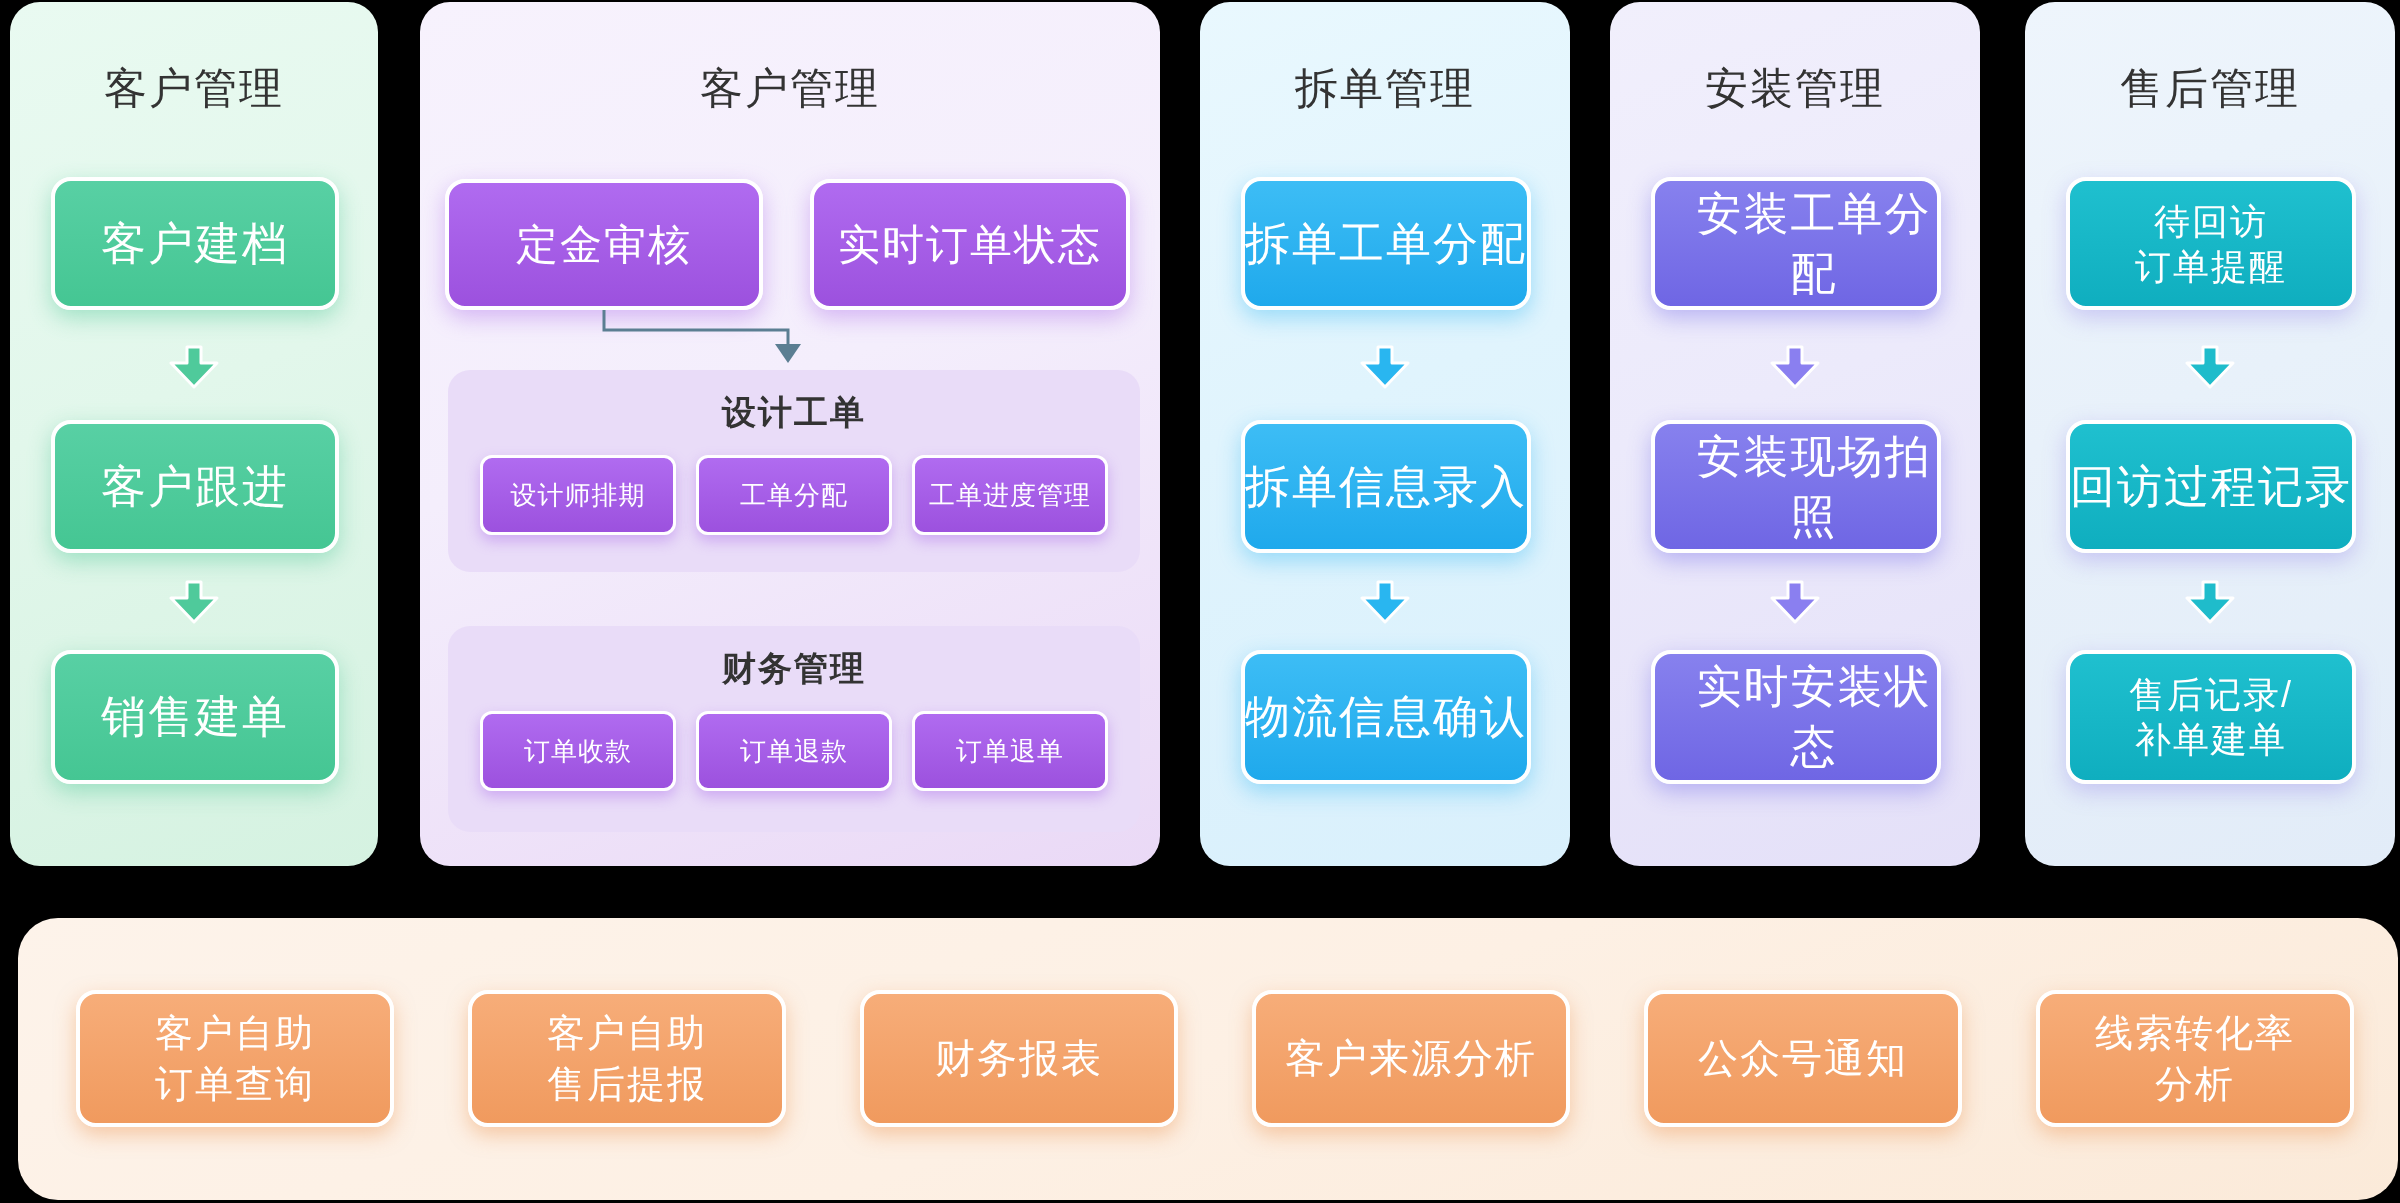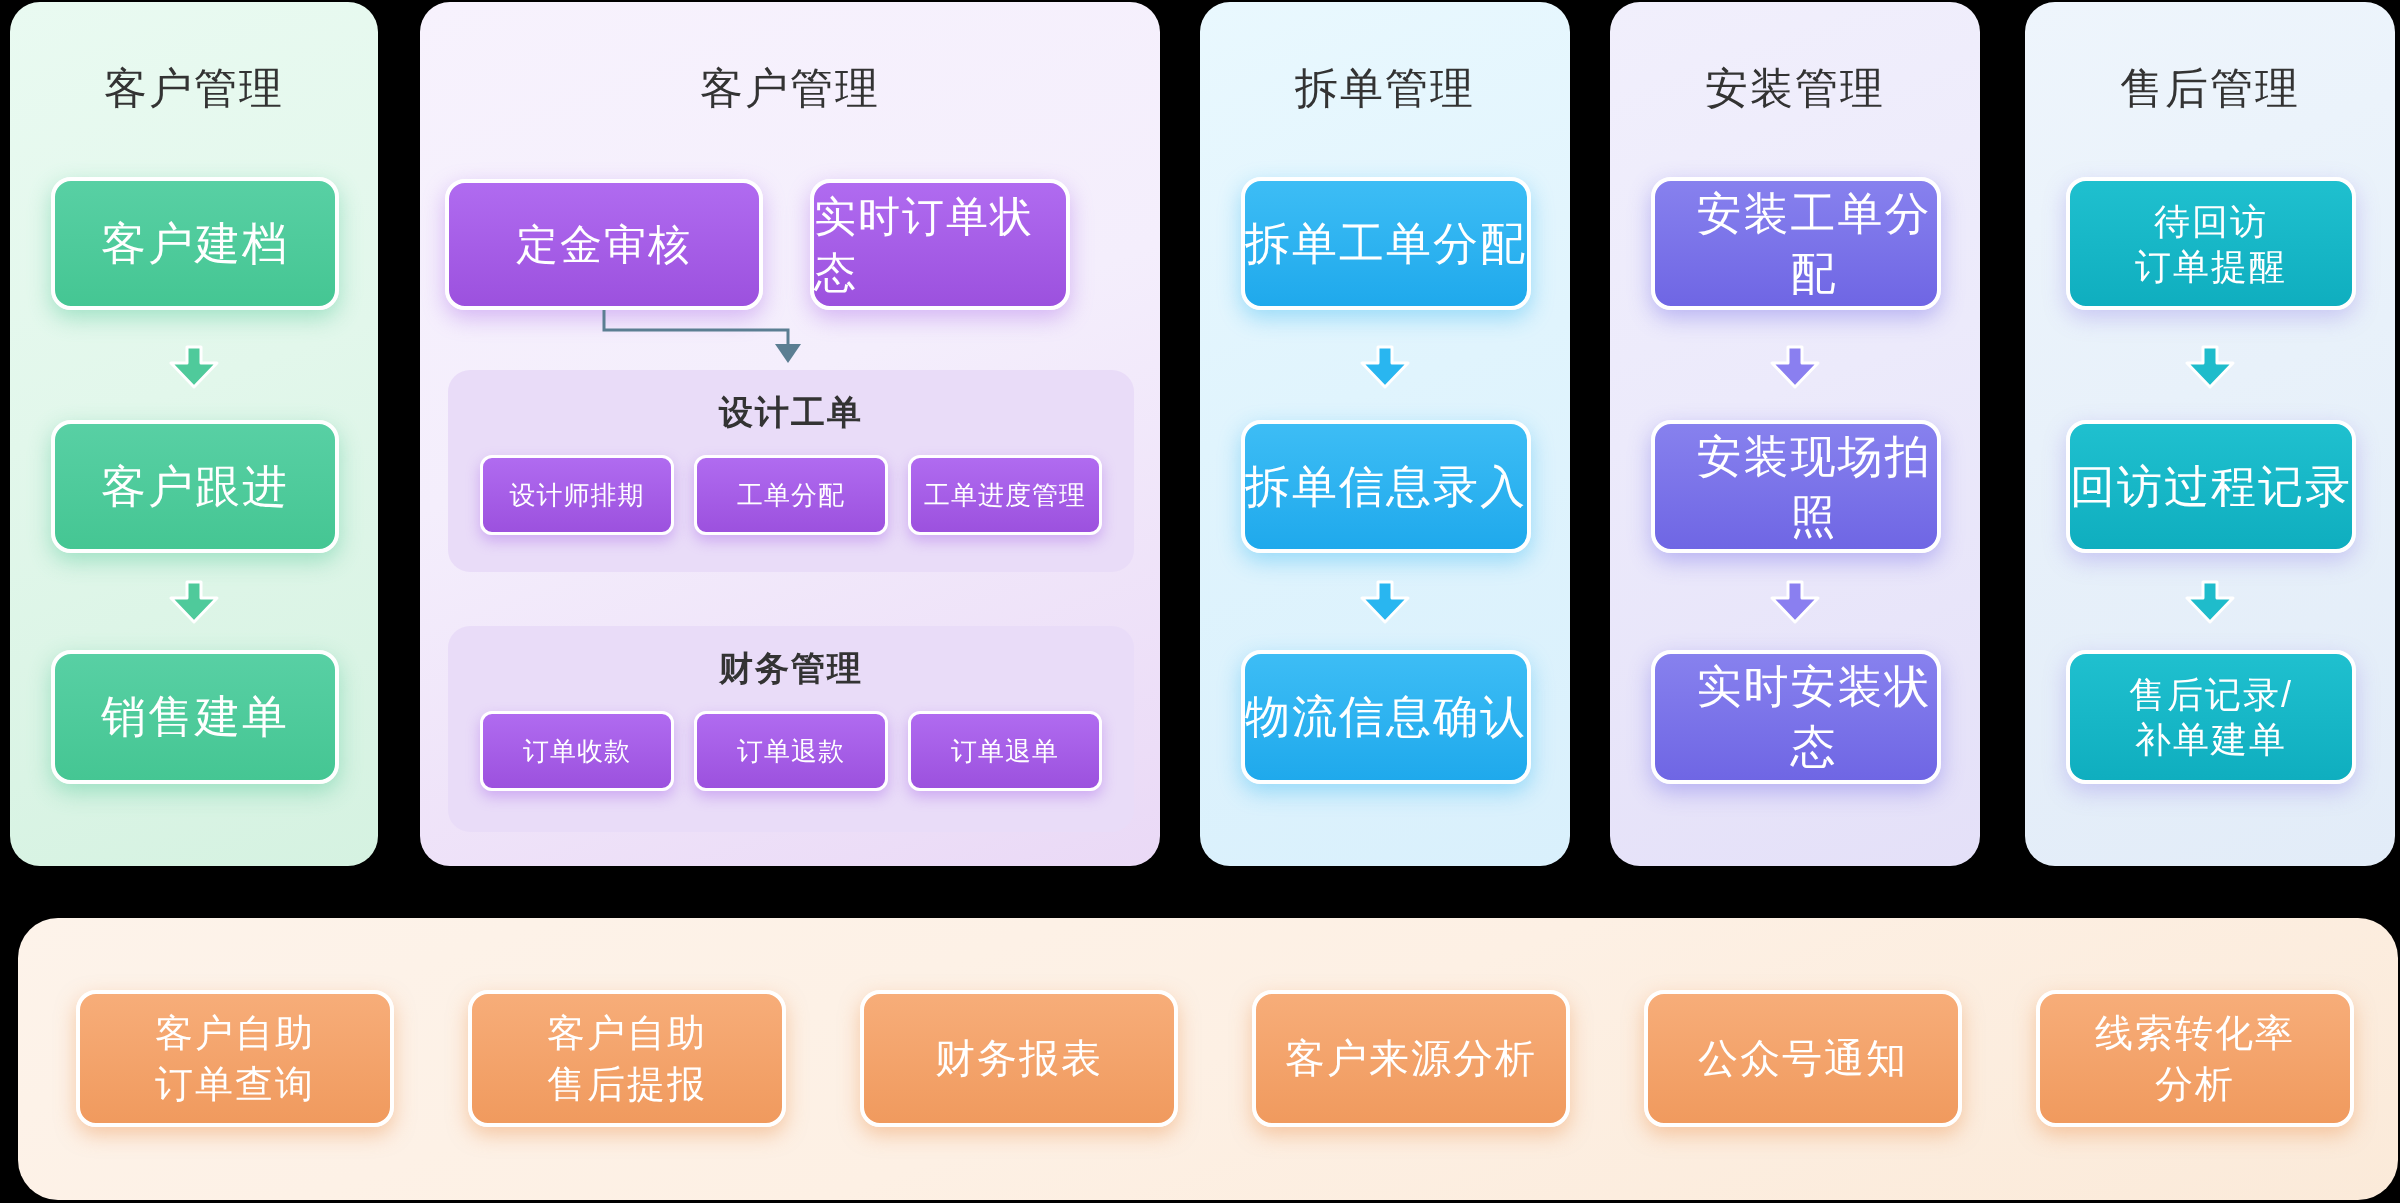--- a/index.html
+++ b/index.html
@@ -31,26 +31,26 @@
   .violet{background:linear-gradient(180deg,#8781ee,#6f66e4);box-shadow:0 8px 22px rgba(123,114,233,.45);padding-left:36px;}
   .teal  {background:linear-gradient(180deg,#1fc0cf,#0faebf);box-shadow:0 8px 22px rgba(140,120,230,.35);}
 
   
   .arrow{position:absolute;left:50%;transform:translateX(-50%);width:54px;height:44px;}
   .arr1{top:343px;} .arr2{top:578px;}
   .fill-green{fill:#4fca9b;} .fill-blue{fill:#29b6f0;} .fill-violet{fill:#8a7ff0;} .fill-teal{fill:#1fbccb;}
 
   
   .deposit-box{position:absolute;left:25px;top:177px;width:318px;height:131px;font-size:42px;}
-  .status-box {position:absolute;left:390px;top:177px;width:260px;height:131px;font-size:42px;right:auto;}
+  .status-box {position:absolute;left:390px;top:177px;width:320px;height:131px;font-size:42px;right:auto;}
   .deposit-box,.status-box{border-radius:20px;border:4px solid #fff;box-sizing:border-box;
       display:flex;align-items:center;justify-content:center;color:#fff;letter-spacing:2px;}
   .elbow{position:absolute;left:0;top:0;pointer-events:none;}
 
-  .subpanel{position:absolute;left:28px;width:686px;border-radius:22px;background:#e9dcf8;}
+  .subpanel{position:absolute;left:28px;width:686px;border-radius:22px;background:#e9dcf8;padding-left:6px;}
   .sub1{top:368px;height:202px;} .sub2{top:624px;height:206px;}
   .sub-title{position:absolute;top:20px;left:0;width:100%;text-align:center;
       font-size:34px;font-weight:bold;color:#333;letter-spacing:2px;}
   .sub-items{position:absolute;top:85px;left:32px;right:32px;display:flex;gap:20px;}
   .sub-box{flex:1;height:80px;border-radius:12px;border:3px solid #fff;box-sizing:border-box;
       display:flex;align-items:center;justify-content:center;color:#fff;font-size:26px;
       letter-spacing:1px;background:linear-gradient(180deg,#b06bf0,#9c51de);
       box-shadow:0 6px 14px rgba(166,96,232,.4);}
 
   

